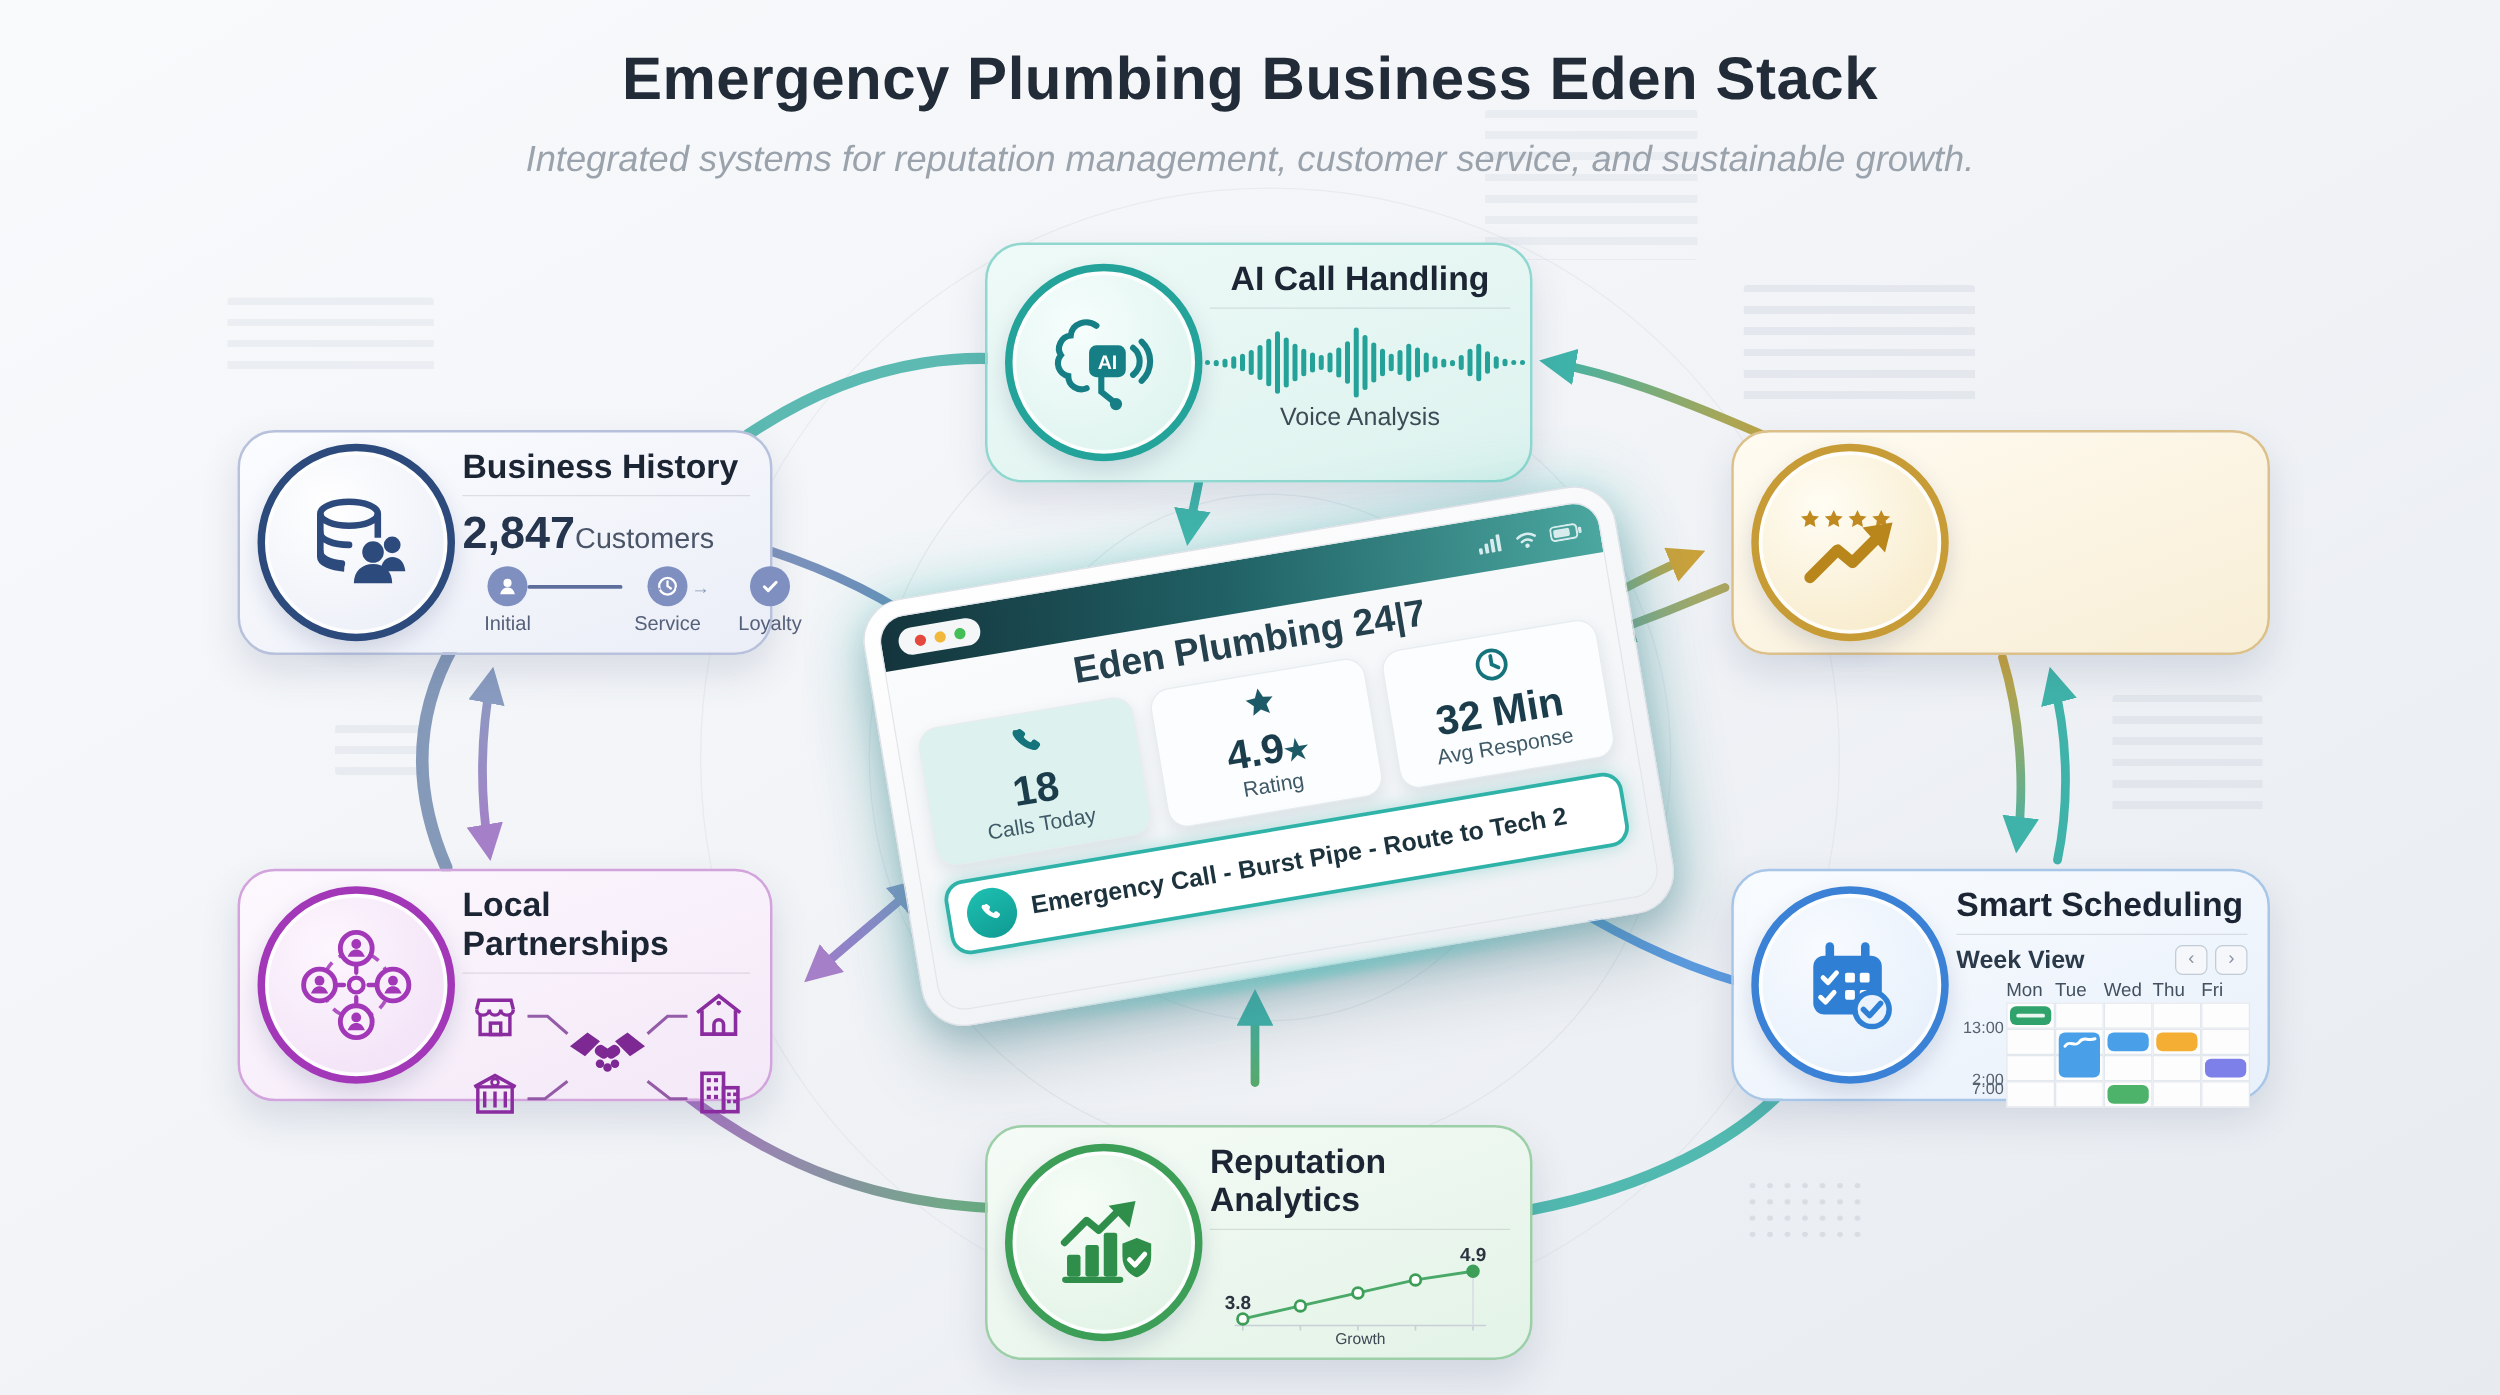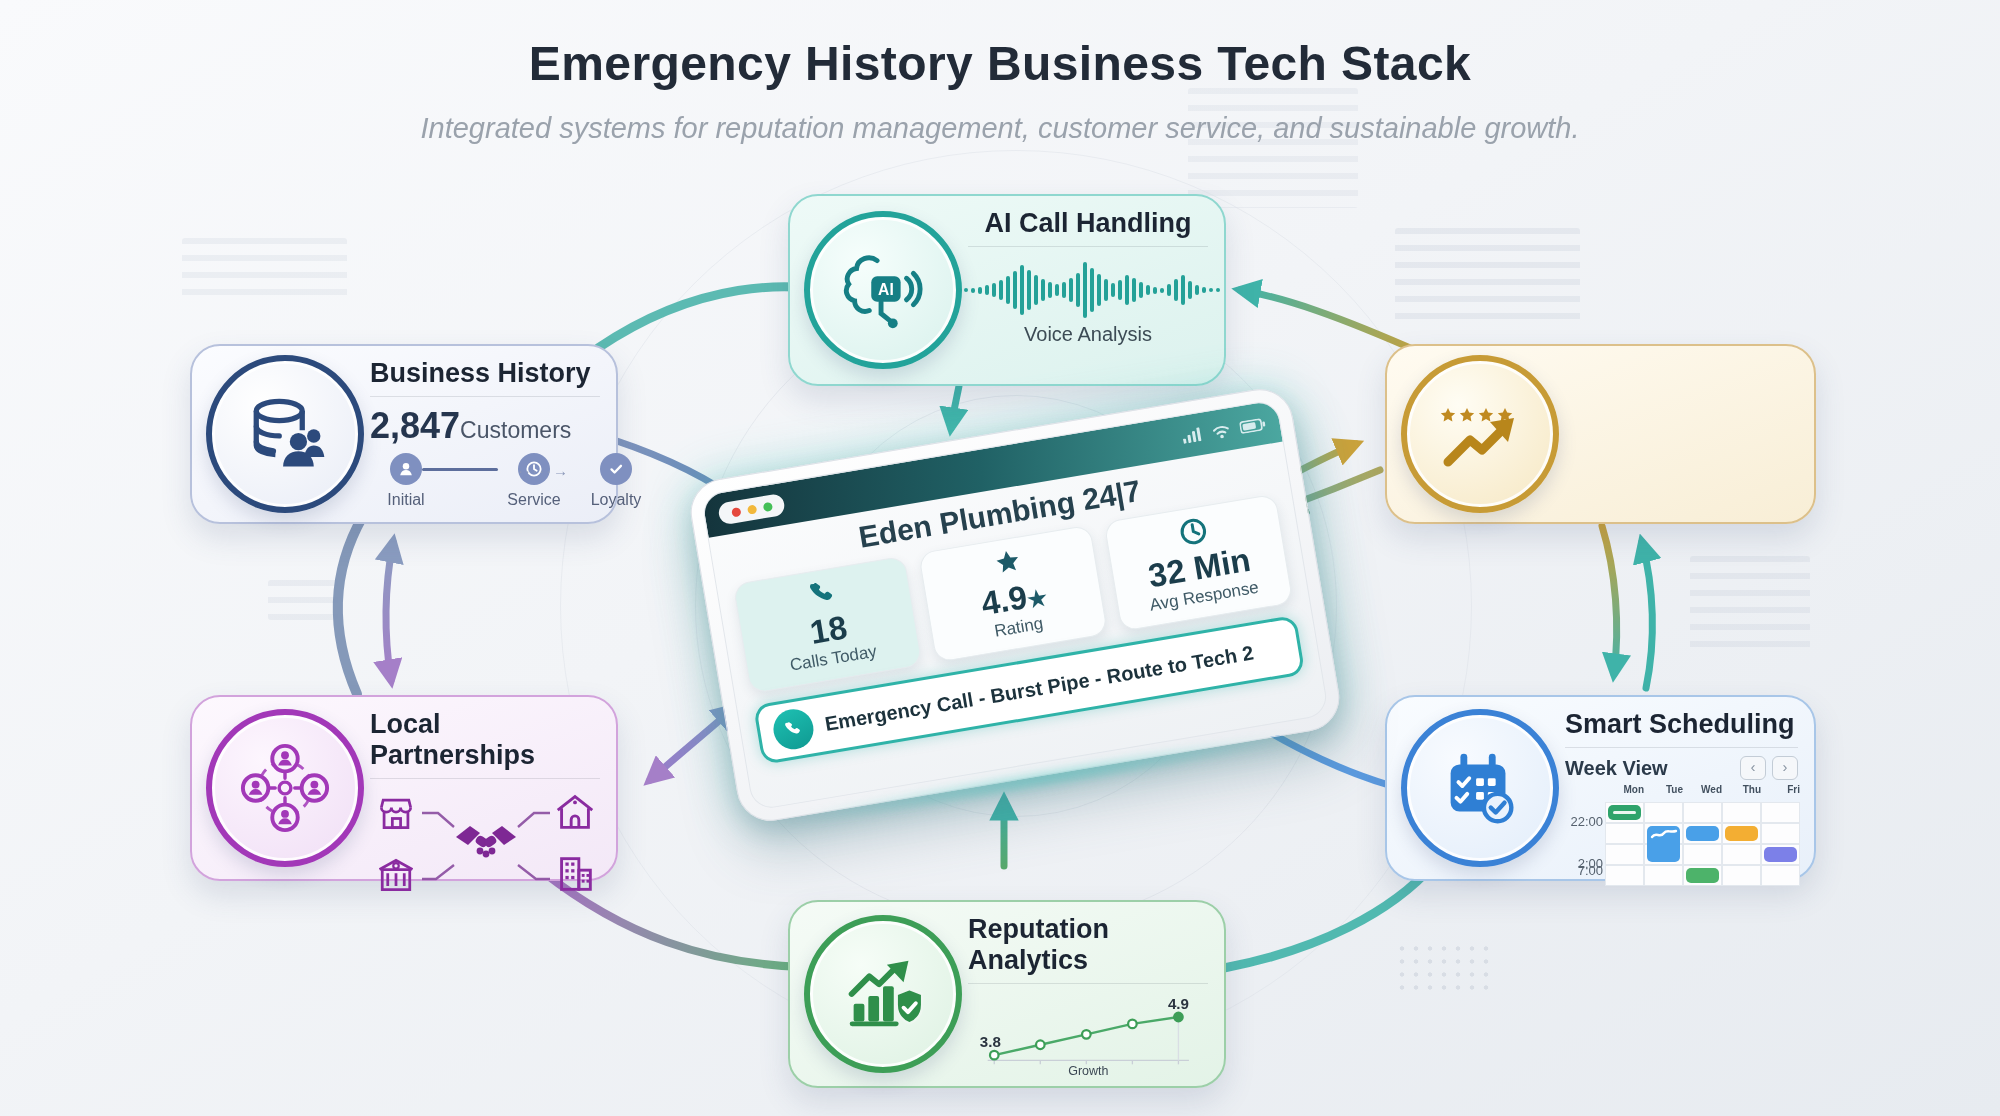--- a/index.html
+++ b/index.html
@@ -75,21 +75,21 @@
   
   .pt-grid{position:relative;width:232px;height:118px;margin-top:2px;}
   .pt-item{position:absolute;}
   
   .sched-head{display:flex;align-items:center;margin-top:0px;}
   .sched-view{font-size:20px;font-weight:700;color:#2b3a4a;}
   .sched-nav{margin-left:auto;display:flex;gap:6px;}
   .nav-btn{width:24px;height:22px;border:1px solid #c3ccd6;background:#f5f7fa;border-radius:6px;
     color:#8894a2;font-size:15px;line-height:20px;text-align:center;}
   .week-grid{position:relative;width:236px;height:104px;margin-top:4px;}
-  .wg-day{position:absolute;top:0;width:39px;text-align:right;font-size:10px;font-weight:700;color:#42505f;}
+  .wg-day{position:absolute;top:0;width:39px;text-align:left;font-size:15px;font-weight:400;color:#42505f;}
   .wg-time{position:absolute;left:0;width:38px;text-align:right;font-size:13px;color:#55616e;}
   .wg-cell{position:absolute;background:#fdfdfe;border:1px solid #e3e8ee;box-sizing:border-box;}
   .wg-event{position:absolute;border-radius:5px;}
   .wg-event .eline{position:absolute;left:15%;right:15%;top:6px;height:3px;background:rgba(255,255,255,.9);border-radius:2px;}
   
   #node-analytics .node-content{display:flex;flex-direction:column;}
   
   .tablet{position:absolute;left:710px;top:432px;width:610px;height:346px;z-index:4;
     transform:rotate(-9.5deg);border-radius:34px;padding:12px;box-sizing:border-box;
     background:linear-gradient(165deg,#ffffff,#eceef2);border:1px solid #dde1e7;
@@ -126,21 +126,21 @@
   <div class="bg-ring" style="left:805px;top:395px;width:420px;height:420px;opacity:.55"></div>
   <div class="bg-ring" style="left:695px;top:285px;width:640px;height:640px;opacity:.5"></div>
   <div class="bg-ring" style="left:560px;top:150px;width:910px;height:910px;opacity:.4"></div>
   <div class="ghost-rows" style="left:1188px;top:88px;width:170px;height:120px;opacity:.4"></div>
   <div class="ghost-rows" style="left:1395px;top:228px;width:185px;height:100px"></div>
   <div class="ghost-rows" style="left:1690px;top:556px;width:120px;height:100px"></div>
   <div class="ghost-rows" style="left:182px;top:238px;width:165px;height:66px;opacity:.4"></div>
   <div class="ghost-dots" style="left:1395px;top:942px"></div>
   <div class="ghost-rows" style="left:268px;top:580px;width:70px;height:40px;opacity:.45"></div>
 
-  <div class="page-title">Emergency History Business Tech Stack</div>
+  <div class="page-title">Emergency Plumbing Business Eden Stack</div>
   <div class="page-subtitle">Integrated systems for reputation management, customer service, and sustainable growth.</div>
 
   <svg class="arrows" width="2000" height="1116" viewBox="0 0 2000 1116">
     <defs>
       <linearGradient id="g1" gradientUnits="userSpaceOnUse" x1="1424" y1="354" x2="1240" y2="290">
         <stop offset="0" stop-color="#c9a23c"></stop>
           <stop offset="1" stop-color="#3fb3a9"></stop>
         </linearGradient>
       <linearGradient id="g2" gradientUnits="userSpaceOnUse" x1="1252" y1="497" x2="1356" y2="444">
         <stop offset="0" stop-color="#4fb3ab"></stop>
@@ -499,21 +499,21 @@
           <div class="wg-cell" style="left: 40px; top: 60px; width: 39px; height: 21px;"></div>
           <div class="wg-cell" style="left: 79px; top: 60px; width: 39px; height: 21px;"></div>
           <div class="wg-cell" style="left: 118px; top: 60px; width: 39px; height: 21px;"></div>
           <div class="wg-cell" style="left: 157px; top: 60px; width: 39px; height: 21px;"></div>
           <div class="wg-cell" style="left: 196px; top: 60px; width: 39px; height: 21px;"></div>
           <div class="wg-cell" style="left: 40px; top: 81px; width: 39px; height: 21px;"></div>
           <div class="wg-cell" style="left: 79px; top: 81px; width: 39px; height: 21px;"></div>
           <div class="wg-cell" style="left: 118px; top: 81px; width: 39px; height: 21px;"></div>
           <div class="wg-cell" style="left: 157px; top: 81px; width: 39px; height: 21px;"></div>
           <div class="wg-cell" style="left: 196px; top: 81px; width: 39px; height: 21px;"></div>
-          <div class="wg-time" style="top: 30px;">22:00</div>
+          <div class="wg-time" style="top: 30px;">13:00</div>
           <div class="wg-time" style="top: 51px; margin-top: 28px;">7:00</div>
           <div class="wg-time" style="top: 72px;">2:00</div>
           <div class="wg-event" style="left: 43px; top: 21px; width: 33px; height: 15px; background: rgb(47, 163, 107);">
             <span class="eline"></span>
           </div>
           <div class="wg-event" style="left: 82px; top: 42px; width: 33px; height: 36px; background: rgb(73, 160, 232);"><svg width="28" height="12" viewBox="0 0 28 12" style="margin:3px 0 0 3px">
               <path d="M2 8c4-6 8 2 12-4c3-4 6 0 12-2" fill="none" stroke="#fff" stroke-width="2.4" stroke-linecap="round"></path>
             </svg></div>
           <div class="wg-event" style="left: 121px; top: 42px; width: 33px; height: 15px; background: rgb(73, 160, 232);"></div>
           <div class="wg-event" style="left: 160px; top: 42px; width: 33px; height: 15px; background: rgb(243, 174, 51);"></div>

